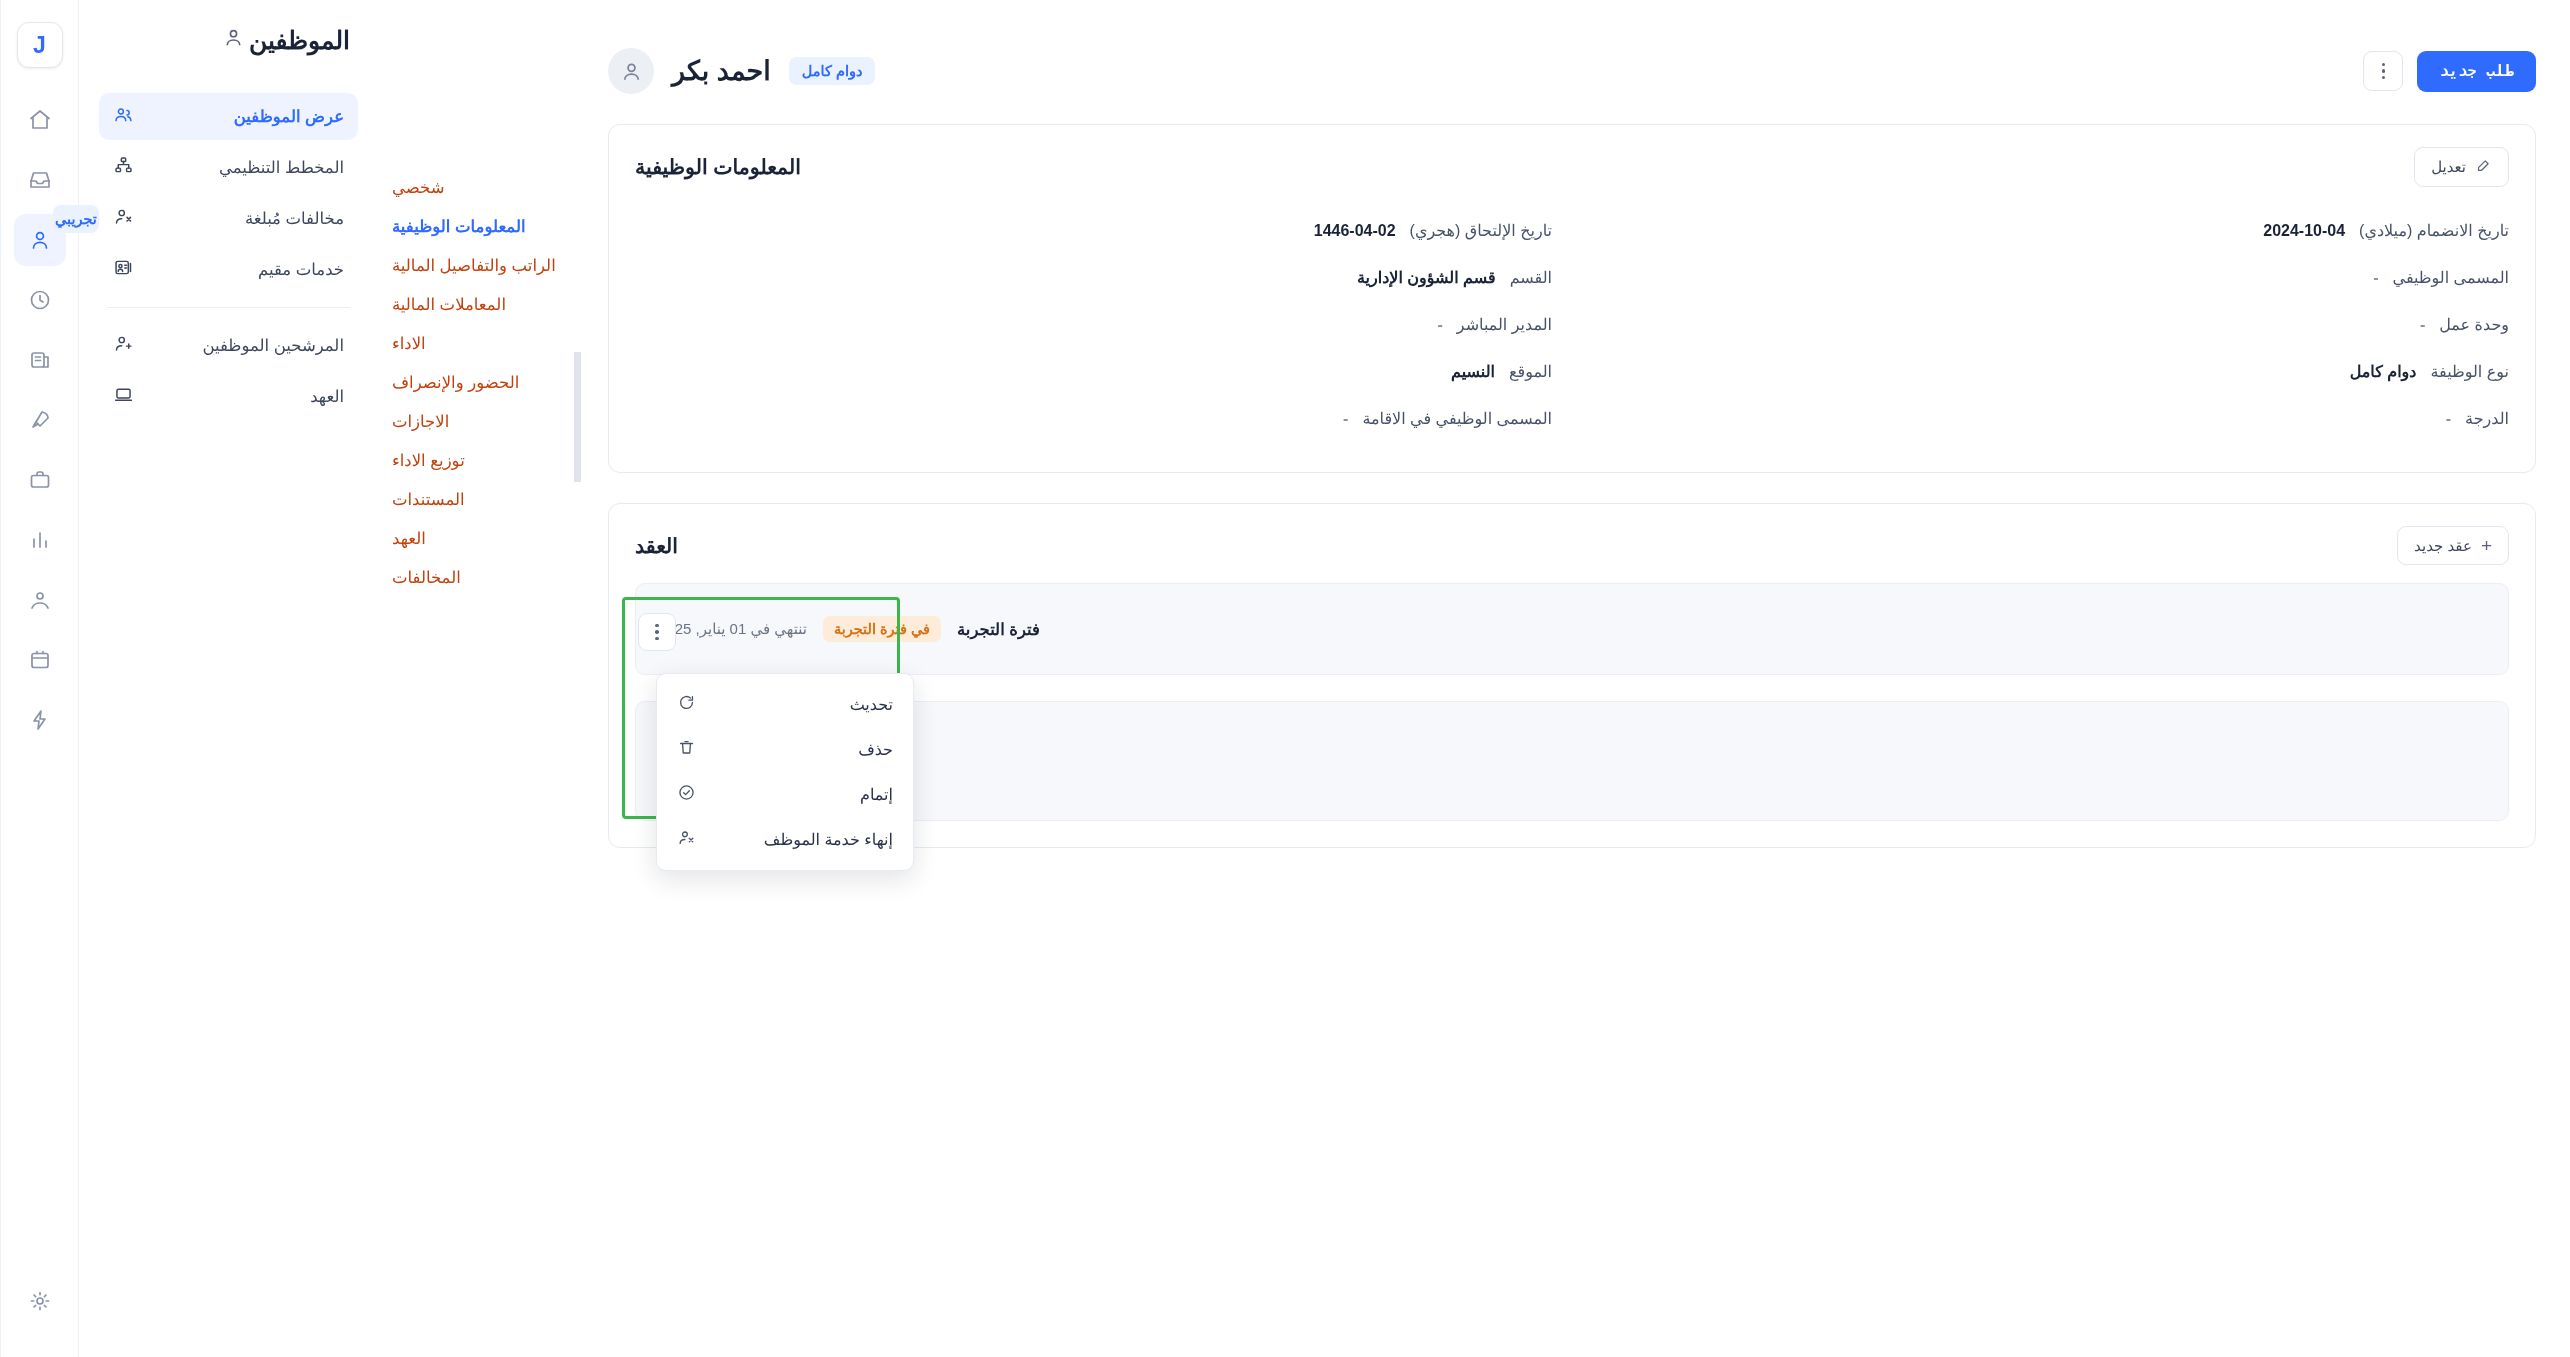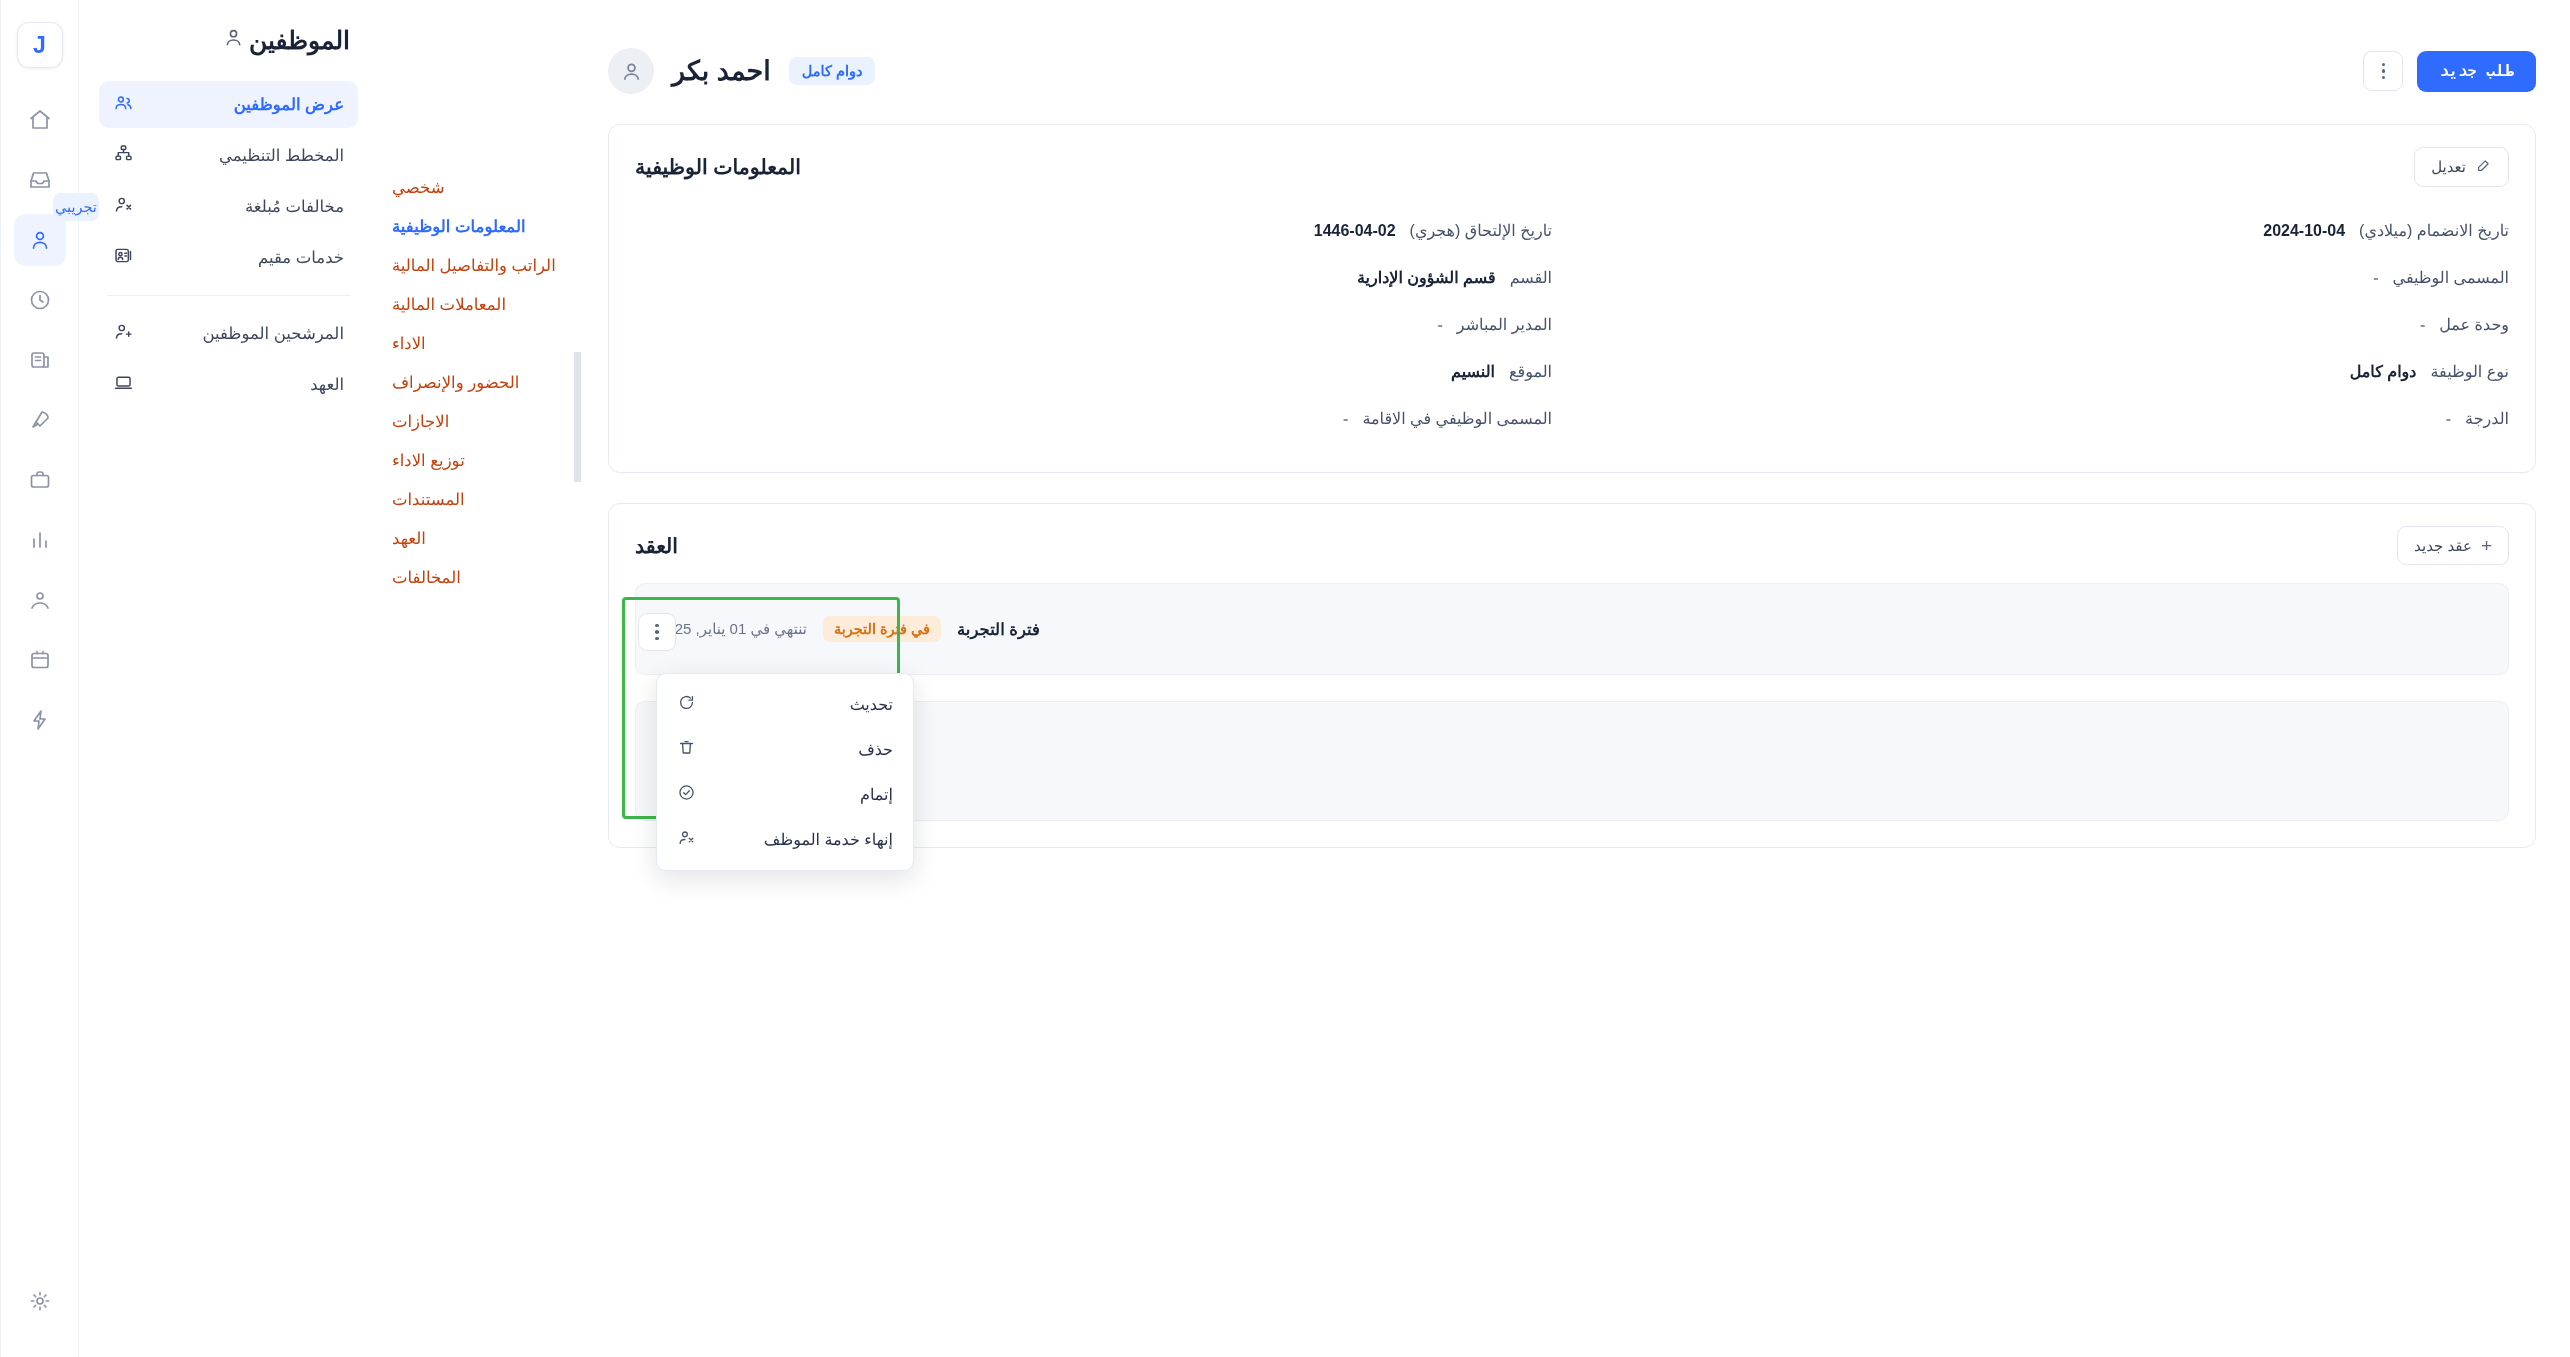--- a/index.html
+++ b/index.html
@@ -63,21 +63,21 @@
     background: #ffffff;
     border-left: 1px solid #eef0f4;
     padding: 26px 20px 0 20px;
   }
   .module-title {
     display: flex; align-items: center; justify-content: flex-start;
     gap: 4px;
     font-size: 25px;
     font-weight: 700;
     color: #1b2437;
-    padding: 0 8px 26px 8px;
+    padding: 0 8px 38px 8px;
   }
   .module-title svg { width: 23px; height: 23px; stroke: #5b6479; fill: none; stroke-width: 1.7; }
   .module-item {
     display: flex; align-items: center; gap: 12px;
     padding: 11px 14px;
     border-radius: 10px;
     font-size: 16.5px;
     color: #3d475c;
     margin-bottom: 4px;
     position: relative;
@@ -93,21 +93,21 @@
   .module-item.active svg { stroke: #2f6bff; }
   .trial-badge {
     position: absolute;
     left: -46px;
     top: 50%;
     transform: translateY(-50%);
     background: #eaf1ff;
     color: #2f6bff;
     border-radius: 8px;
     font-size: 14.5px;
-    font-weight: 400;
+    font-weight: 700;
     padding: 6px 2px;
     white-space: nowrap;
   }
   .module-divider {
     height: 1px;
     background: #eceef3;
     margin: 14px 8px 14px 8px;
   }
 
   

